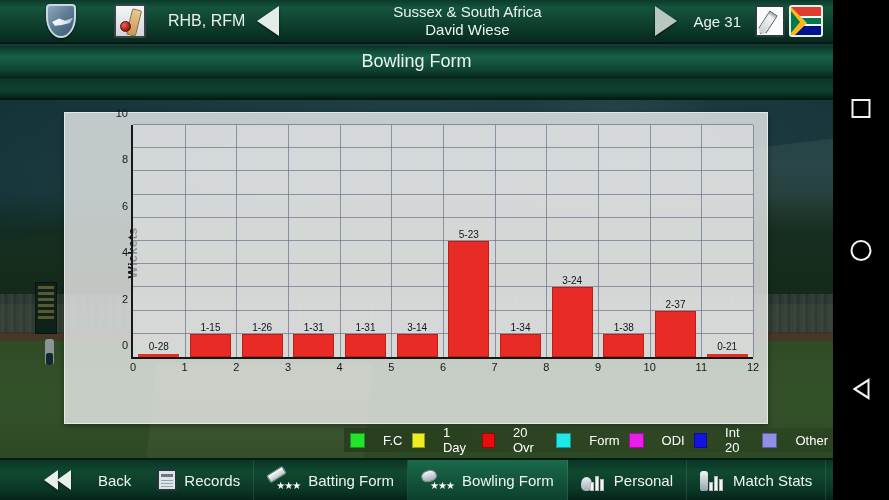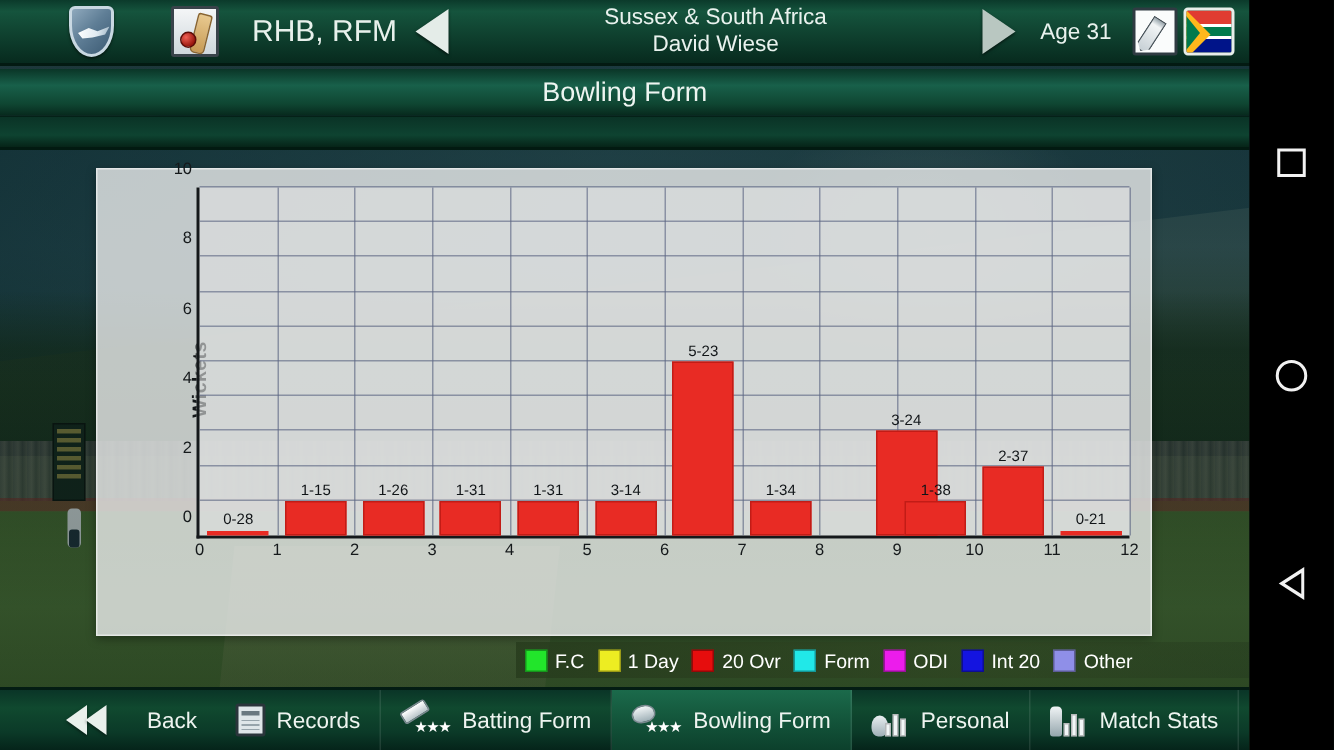--- a/index.html
+++ b/index.html
@@ -110,21 +110,21 @@
     background: linear-gradient(to bottom,#e8c98f,#c79a55);
     border:1px solid #8a6530; border-radius: 2px 2px 3px 3px;
     transform: rotate(14deg);
   }
   .bat-icon .ball {
     position:absolute; left:4px; bottom:4px; width:11px; height:11px; border-radius:50%;
     background: radial-gradient(circle at 34% 32%, #f06055, #9b1810 70%);
     border:1px solid #5d0d08;
   }
   .hand-label {
-    margin-left: 22px; font-size: 20px; color: #e8f1ec; white-space: nowrap;
+    margin-left: 22px; font-size: 16px; color: #e8f1ec; white-space: nowrap;
   }
   .nav-arrow {
     width: 0; height: 0; cursor: pointer;
     filter: drop-shadow(0 1px 1px rgba(0,0,0,.6));
   }
   .nav-arrow.left {
     margin-left: 12px;
     border-top: 15px solid transparent; border-bottom: 15px solid transparent;
     border-right: 22px solid #e4ece8;
   }
@@ -240,21 +240,21 @@
   }
 
   
   .legend {
     position: absolute; left: 344px; top: 428px; width: 489px; height: 24px;
     display: flex; align-items: center; gap: 4px;
     padding-left: 6px;
     background: linear-gradient(to right, rgba(38,58,28,.78), rgba(46,66,32,.55) 60%, rgba(30,48,26,.30));
     color: #ffffff; font-size: 13px;
   }
-  .legend-item { display: flex; align-items: flex-end; gap: 5px; padding-right: 5px; }
+  .legend-item { display: flex; align-items: center; gap: 18px; padding-right: 5px; }
   .swatch { width: 15px; height: 15px; display: inline-block; border: 1px solid rgba(0,0,0,.35); }
 
   
   .tabbar {
     position: absolute; left: 0; bottom: 0; width: 833px; height: 42px;
     background: linear-gradient(to bottom, #0a3527 0%, #10492f 30%, #0b3a28 70%, #05241a 100%);
     border-top: 2px solid #031c13;
     display: flex; align-items: stretch;
     color: #eef4f0;
   }
@@ -459,21 +459,21 @@
           </div>
           <div class="bar" style="left: 42.5%; width: 6.66667%; height: 10%;">
             <div class="bar-label">3-14</div>
           </div>
           <div class="bar" style="left: 50.8333%; width: 6.66667%; height: 50%;">
             <div class="bar-label">5-23</div>
           </div>
           <div class="bar" style="left: 59.1667%; width: 6.66667%; height: 10%;">
             <div class="bar-label">1-34</div>
           </div>
-          <div class="bar" style="left: 67.5%; width: 6.66667%; height: 30%; margin-left: 32px;">
+          <div class="bar" style="left: 67.5%; width: 6.66667%; height: 30%;">
             <div class="bar-label">3-24</div>
           </div>
           <div class="bar" style="left: 75.8333%; width: 6.66667%; height: 10%;">
             <div class="bar-label">1-38</div>
           </div>
           <div class="bar" style="left: 84.1667%; width: 6.66667%; height: 20%;">
             <div class="bar-label">2-37</div>
           </div>
           <div class="bar zero" style="left: 92.5%; width: 6.66667%; height: 3px;">
             <div class="bar-label">0-21</div>

